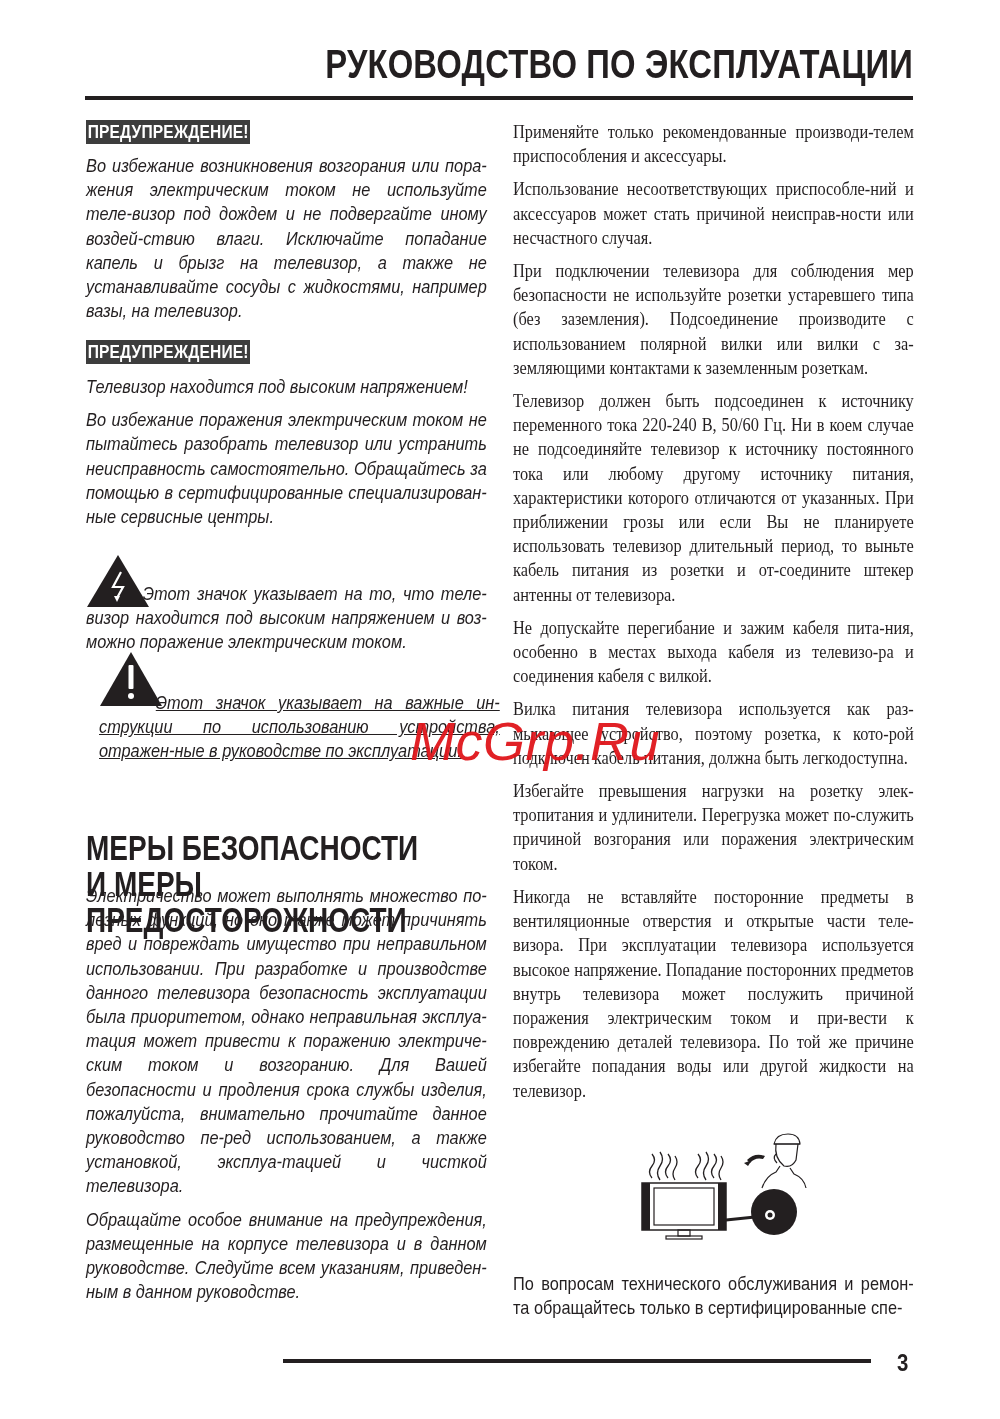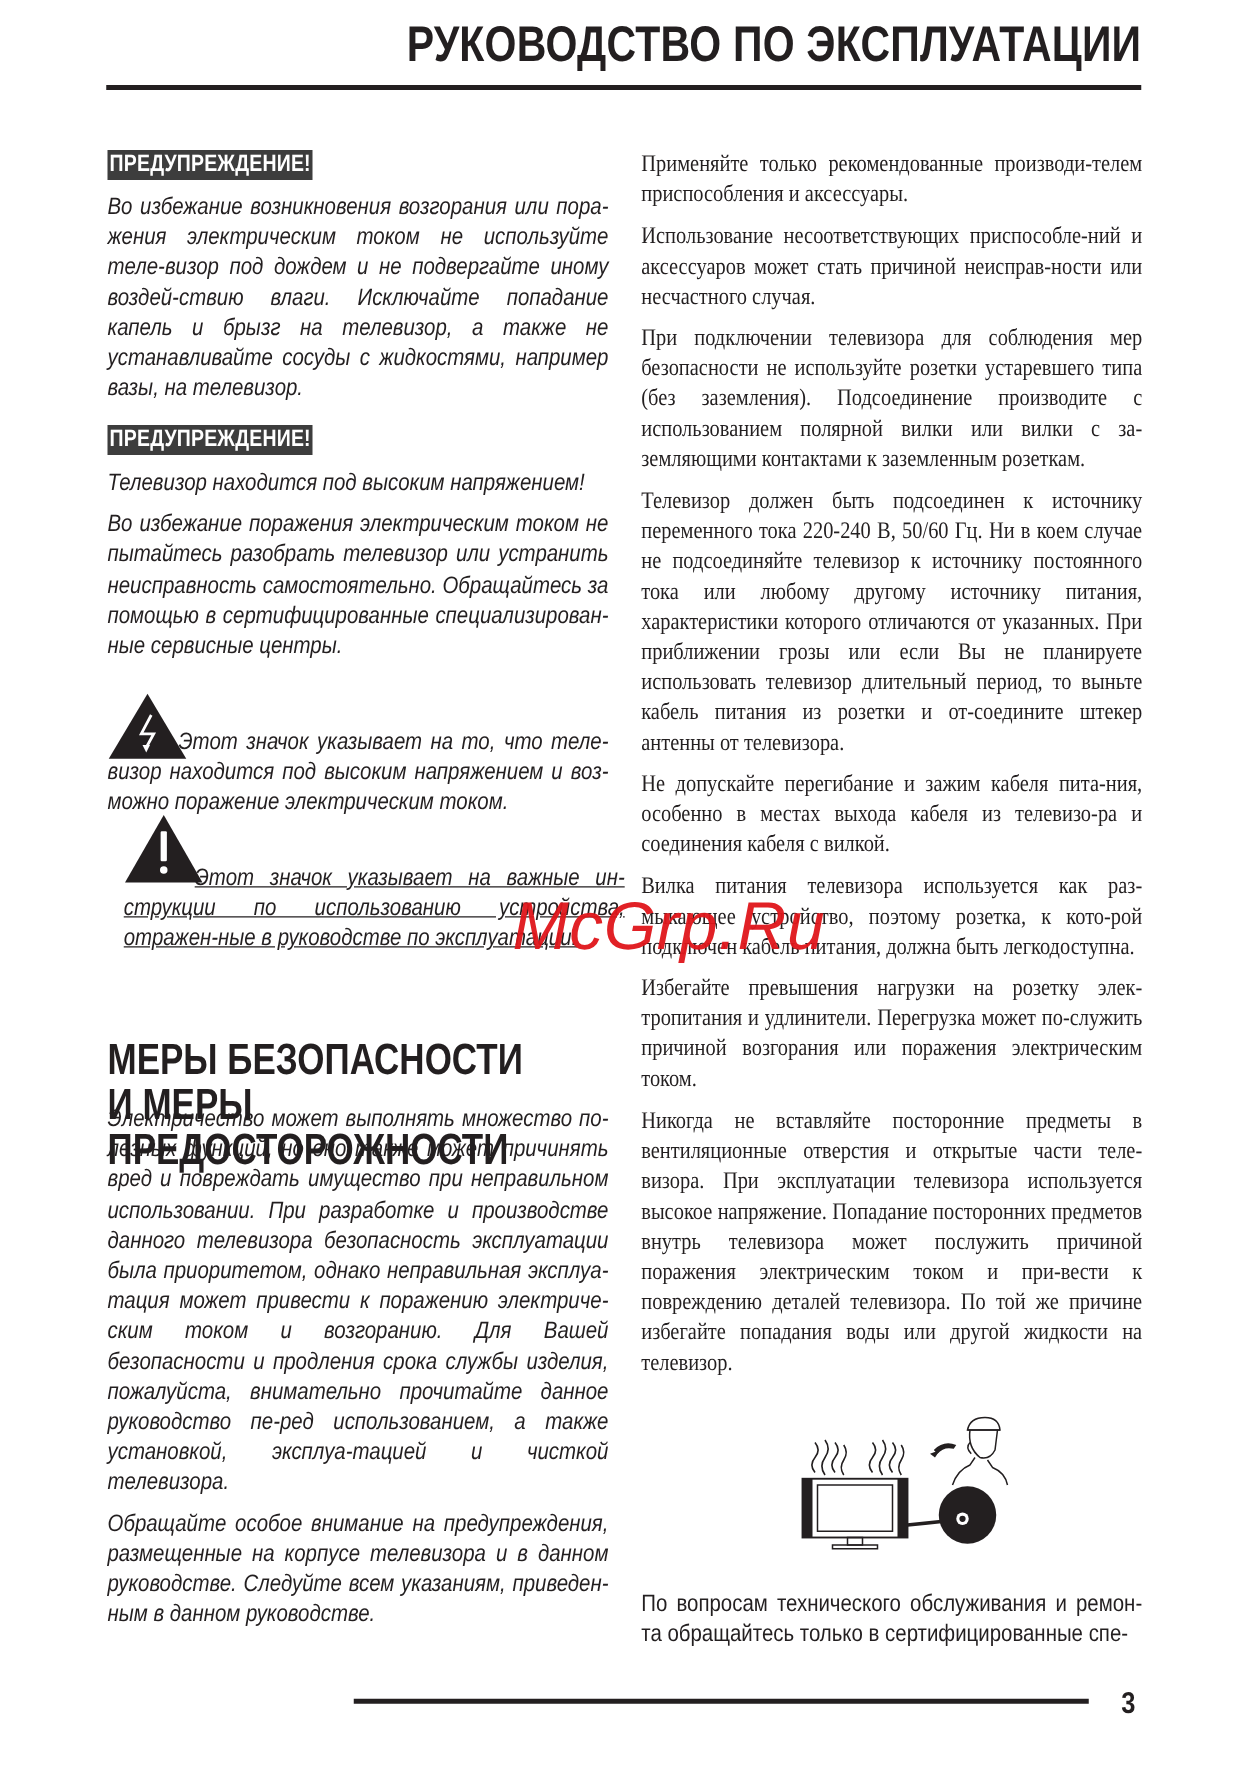--- a/index.html
+++ b/index.html
@@ -1,18 +1,18 @@
 <!DOCTYPE html>
 <html><head>
   <meta charset="utf-8">
   <style>
     html, body { margin: 0; padding: 0; background: #ffffff; }
     body { width: 1000px; height: 1419px; position: relative; overflow: hidden;
            font-family: "Liberation Sans", "DejaVu Sans", sans-serif; color: #231f20; }
-    .page-header { position: absolute; left: 85px; top: 12px; width: 828px; }
+    .page-header { position: absolute; left: 85px; top: 40px; width: 828px; }
     .header-title { text-align: right; font-family: "Liberation Sans", sans-serif; font-weight: bold;
                     font-size: 40px; line-height: 48px; letter-spacing: 0.2px; transform: scaleX(0.82);
                     transform-origin: right center; color: #231f20; }
     .header-rule { position: absolute; left: 0; top: 56px; width: 828px; height: 4px; background: #231f20; }
 
     .cond { font-size: 19px; line-height: 24.2px; text-align: justify; hyphens: manual;
             transform: scaleX(0.86); transform-origin: left top; width: 466px; }
 
     .warn-badge { display: inline-block; background: #3d3d3d; color: #ffffff; font-weight: bold;
                   font-size: 19px; line-height: 24px; padding: 0 2px; letter-spacing: 0.2px; }

